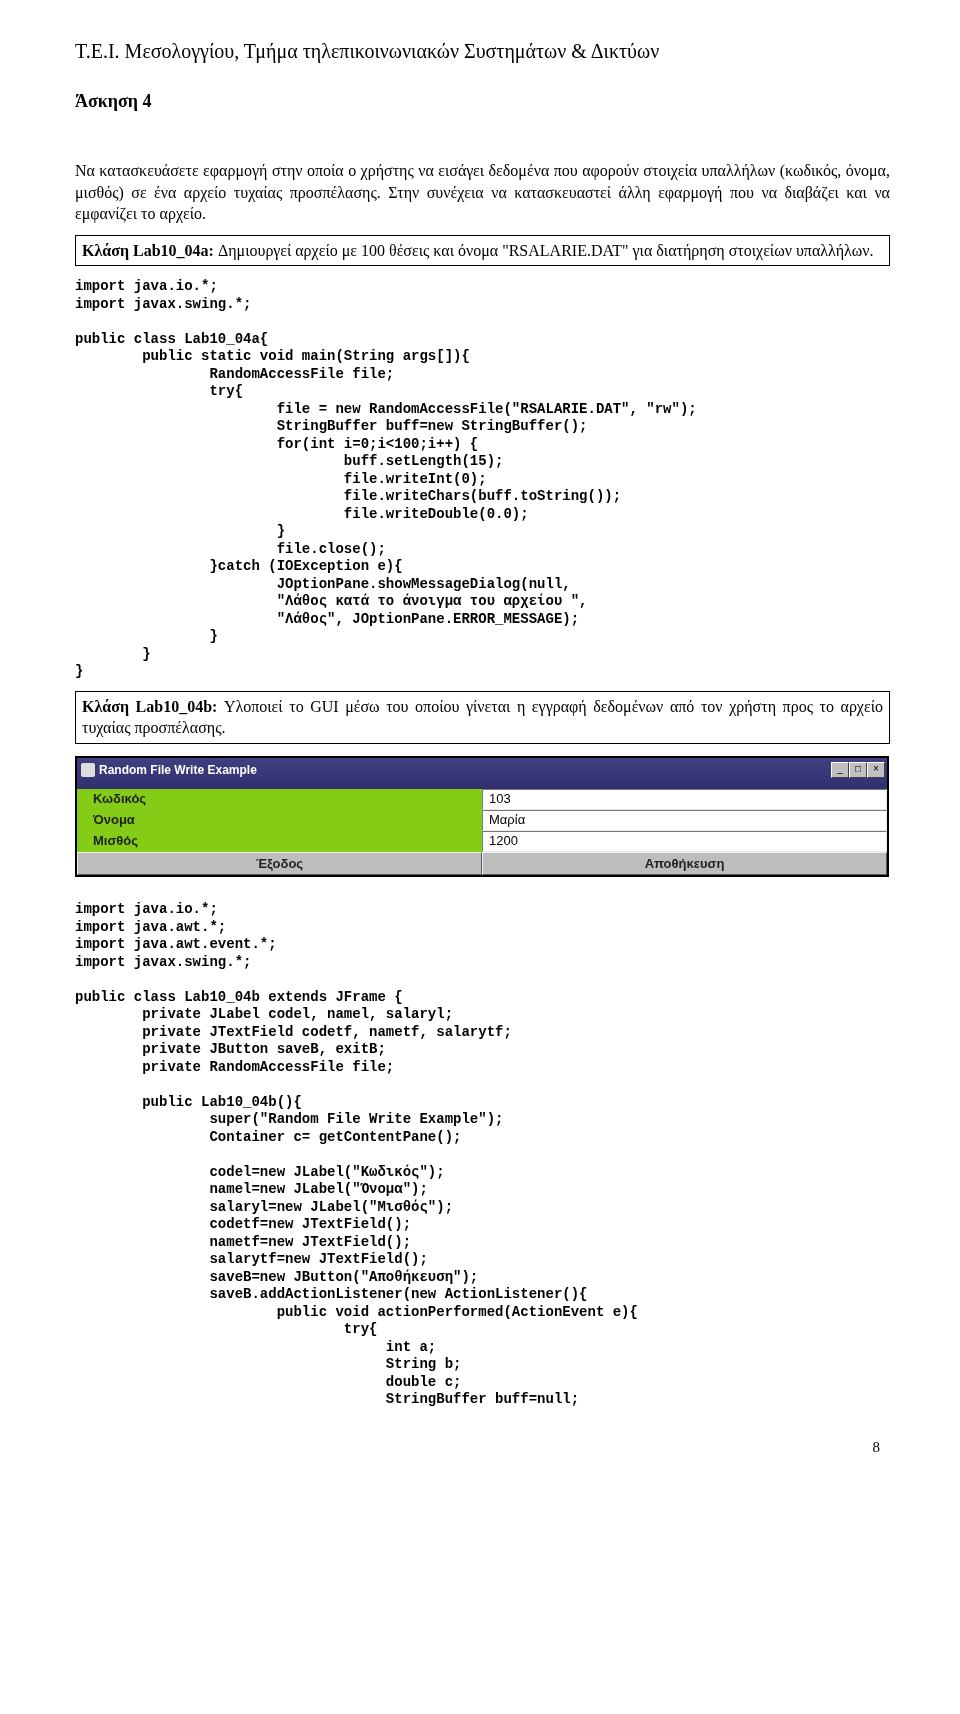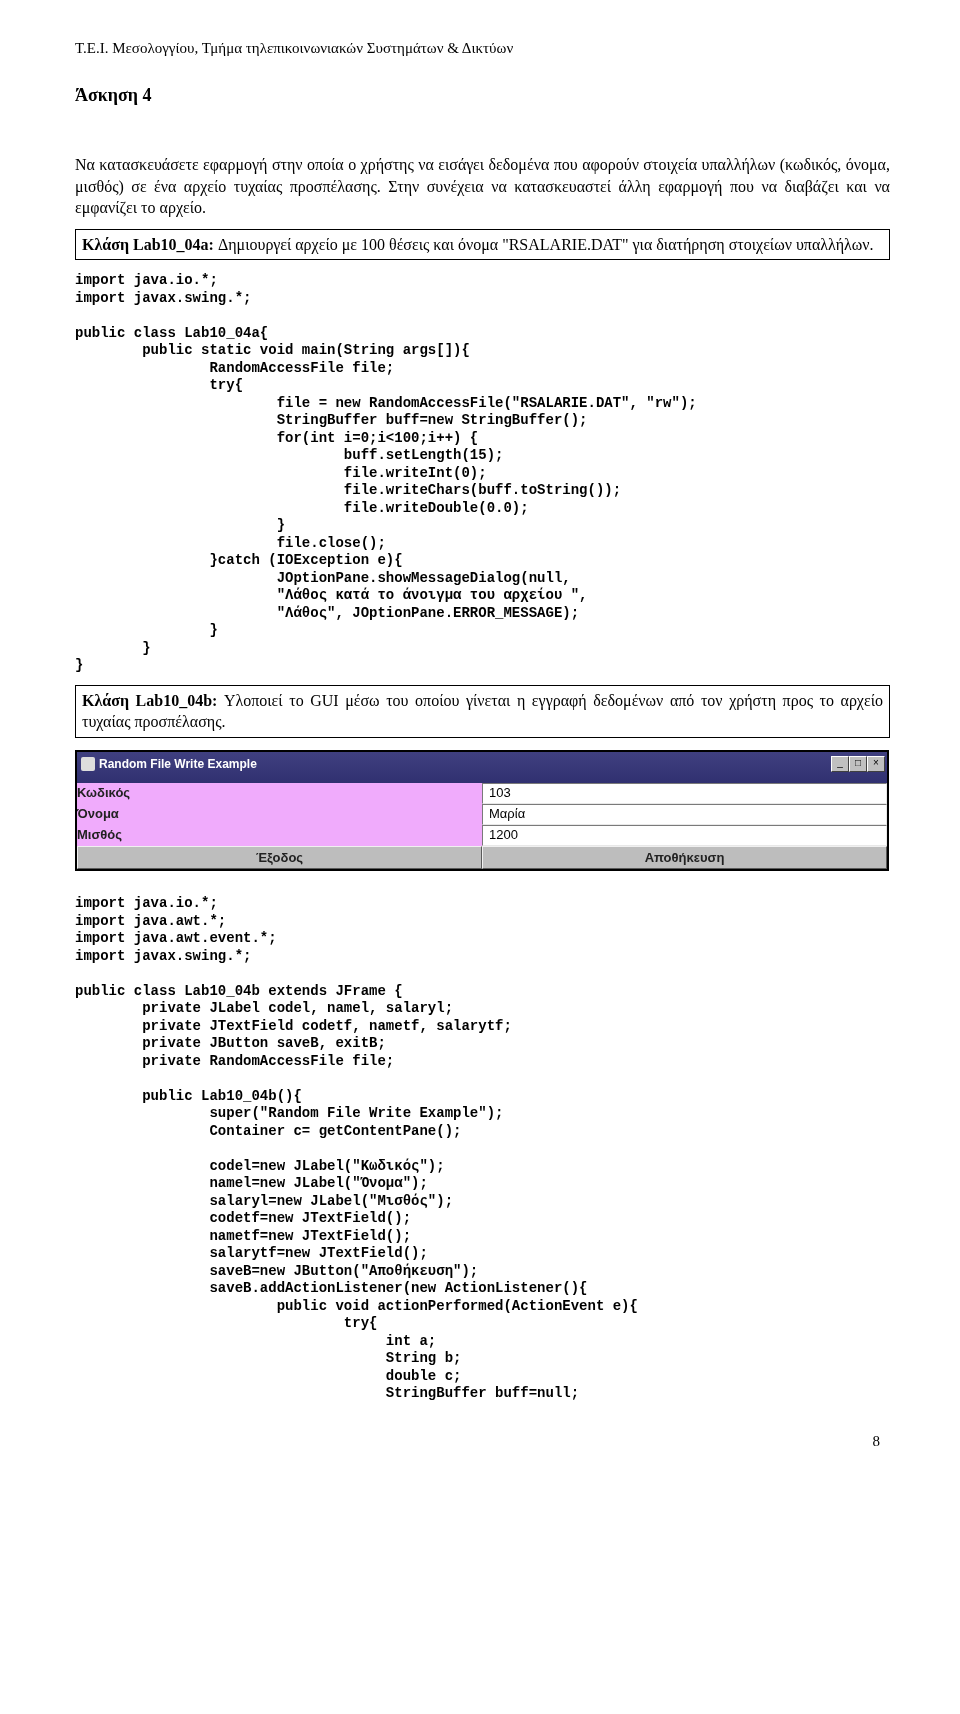--- a/index.html
+++ b/index.html
@@ -7,21 +7,21 @@
     font-size: 15px;
     width: 960px;
     margin: 0;
     padding: 0;
     background: #fff;
   }
   .page {
     padding: 40px 70px 30px 75px;
   }
   .header-line {
-    font-size: 15px;
+    font-size: 20px;
     margin-bottom: 28px;
   }
   h2 {
     font-size: 18px;
     font-weight: bold;
     margin: 0 0 4px 0;
   }
   .intro {
     font-size: 16px;
     line-height: 1.35;
@@ -79,22 +79,22 @@
     border-right: 1px solid #404040;
     border-bottom: 1px solid #404040;
     font-size: 10px; line-height: 12px; text-align: center;
     color: #000;
   }
   .gui-grid {
     display: grid;
     grid-template-columns: 405px 405px;
   }
   .gui-cell-label {
-    background: #f0abfc;
-    padding: 2px 0;
+    background: #84cc16;
+    padding: 2px 16px;
     font-weight: bold;
     color: #222;
     border-bottom: 0;
   }
   .gui-input {
     background: #fff;
     border-top: 1px solid #7a7a7a;
     border-left: 1px solid #7a7a7a;
     border-right: 1px solid #e8e8e8;
     border-bottom: 1px solid #e8e8e8;

